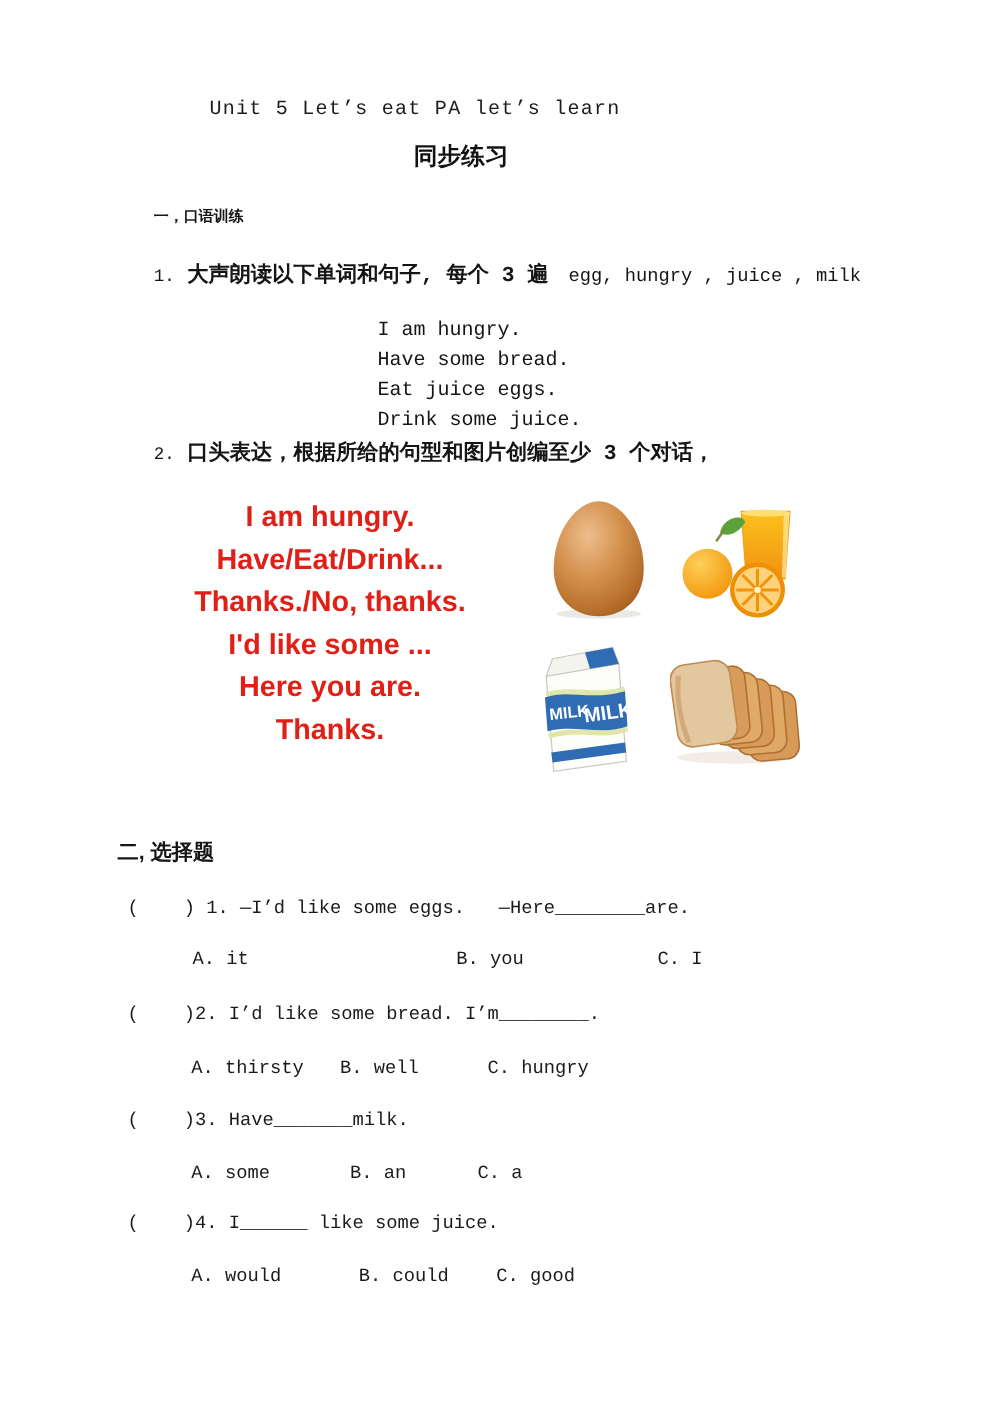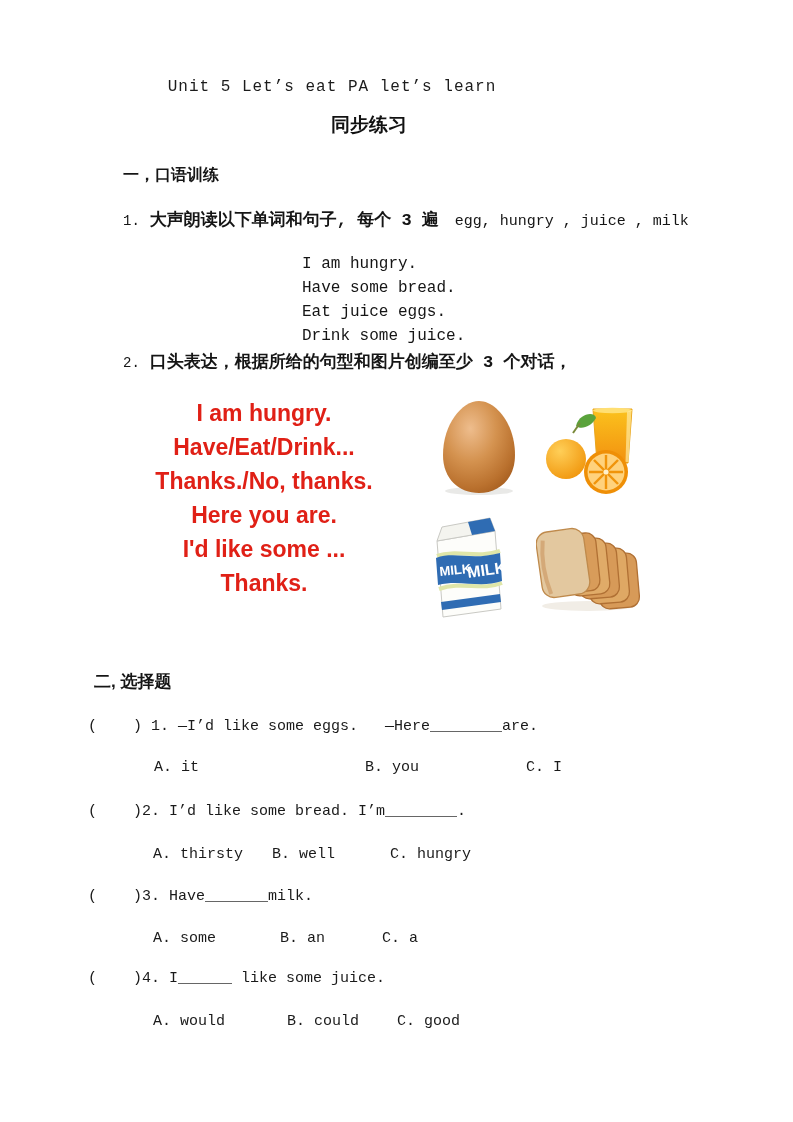--- a/index.html
+++ b/index.html
@@ -3,37 +3,37 @@
 <meta charset="utf-8">
 <style>
   html,body{margin:0;padding:0;background:#ffffff;}
   .page{position:relative;width:793px;height:1122px;background:#ffffff;overflow:hidden;
         font-family:"Liberation Mono",monospace;color:#151515;}
   .abs{position:absolute;}
   .title{top:77px;left:0;width:664px;text-align:center;
          font:16px/1.3 "Liberation Mono",monospace;letter-spacing:1px;color:#1c1c1c;}
   .subtitle{top:112px;left:0;width:738px;text-align:center;
             font-family:"Liberation Sans",sans-serif;font-weight:bold;font-size:19px;color:#111;}
-  .h-sec1{left:123px;top:165px;font-family:"Liberation Sans",sans-serif;font-weight:bold;font-size:16px;}
+  .h-sec1{left:123px;top:165px;font-family:"Liberation Sans",sans-serif;font-weight:bold;font-size:12px;}
   .h-sec2{left:94px;top:670px;font-family:"Liberation Sans",sans-serif;font-weight:bold;font-size:17px;}
   .task{white-space:nowrap;}
   .task1{left:123px;top:208px;}
   .task2{left:123px;top:350px;}
   .task .inum{font:14px "Liberation Mono",monospace;margin-right:10px;}
   .task .zh{font-family:Liberation Mono, monospace;font-weight:bold;font-size:17px;}
   .task .en{font:15px "Liberation Mono",monospace;margin-left:16px;}
   .sentences{left:302px;top:252px;font:16px/24px "Liberation Mono",monospace;}
   .redblock{left:118px;top:396px;width:292px;text-align:center;color:#e02016;
             font-family:"Liberation Sans",sans-serif;font-weight:bold;font-size:23px;line-height:34px;}
   .pic{position:absolute;}
   .pic-egg{left:436px;top:398px;width:86px;height:98px;}
   .pic-oj{left:543px;top:406px;width:95px;height:92px;}
   .pic-milk{left:427px;top:514px;width:84px;height:104px;}
   .pic-bread{left:536px;top:524px;width:106px;height:88px;}
-  .stem{left:88px;font:15px "Liberation Mono",monospace;white-space:pre;color:#1a1a1a;}
+  .stem{left:102px;font:15px "Liberation Mono",monospace;white-space:pre;color:#1a1a1a;}
   .optrow{left:0;width:774px;height:20px;}
   .opt{position:absolute;font:15px "Liberation Mono",monospace;white-space:pre;color:#1a1a1a;}
   .q1s{top:718px}.q2s{top:803px}.q3s{top:888px}.q4s{top:970px}
   .q1o{top:759px}.q2o{top:846px}.q3o{top:930px}.q4o{top:1013px}
   .q1o .oA{left:154px}.q1o .oB{left:365px}.q1o .oC{left:526px}
   .q2o .oA{left:153px}.q2o .oB{left:272px}.q2o .oC{left:390px}
   .q3o .oA{left:153px}.q3o .oB{left:280px}.q3o .oC{left:382px}
   .q4o .oA{left:153px}.q4o .oB{left:287px}.q4o .oC{left:397px}
 </style>
 </head>
@@ -58,22 +58,22 @@
   </div>
 
   <div class="abs task task2">
     <span class="inum">2.</span><span class="zh">口头表达，根据所给的句型和图片创编至少 3 个对话，</span>
   </div>
 
   <div class="abs redblock">
     <div>I am hungry.</div>
     <div>Have/Eat/Drink...</div>
     <div>Thanks./No, thanks.</div>
+    <div>I'd like some ...</div>
     <div>Here you are.</div>
-    <div>I'd like some ...</div>
     <div>Thanks.</div>
   </div>
 
   <svg class="pic pic-egg" viewBox="0 0 86 98">
     <defs>
       <radialGradient id="eg" cx="38%" cy="30%" r="80%">
         <stop offset="0" stop-color="#eebd8d"></stop>
         <stop offset="0.45" stop-color="#d4924f"></stop>
         <stop offset="0.8" stop-color="#ba712e"></stop>
         <stop offset="1" stop-color="#a45c1e"></stop>

